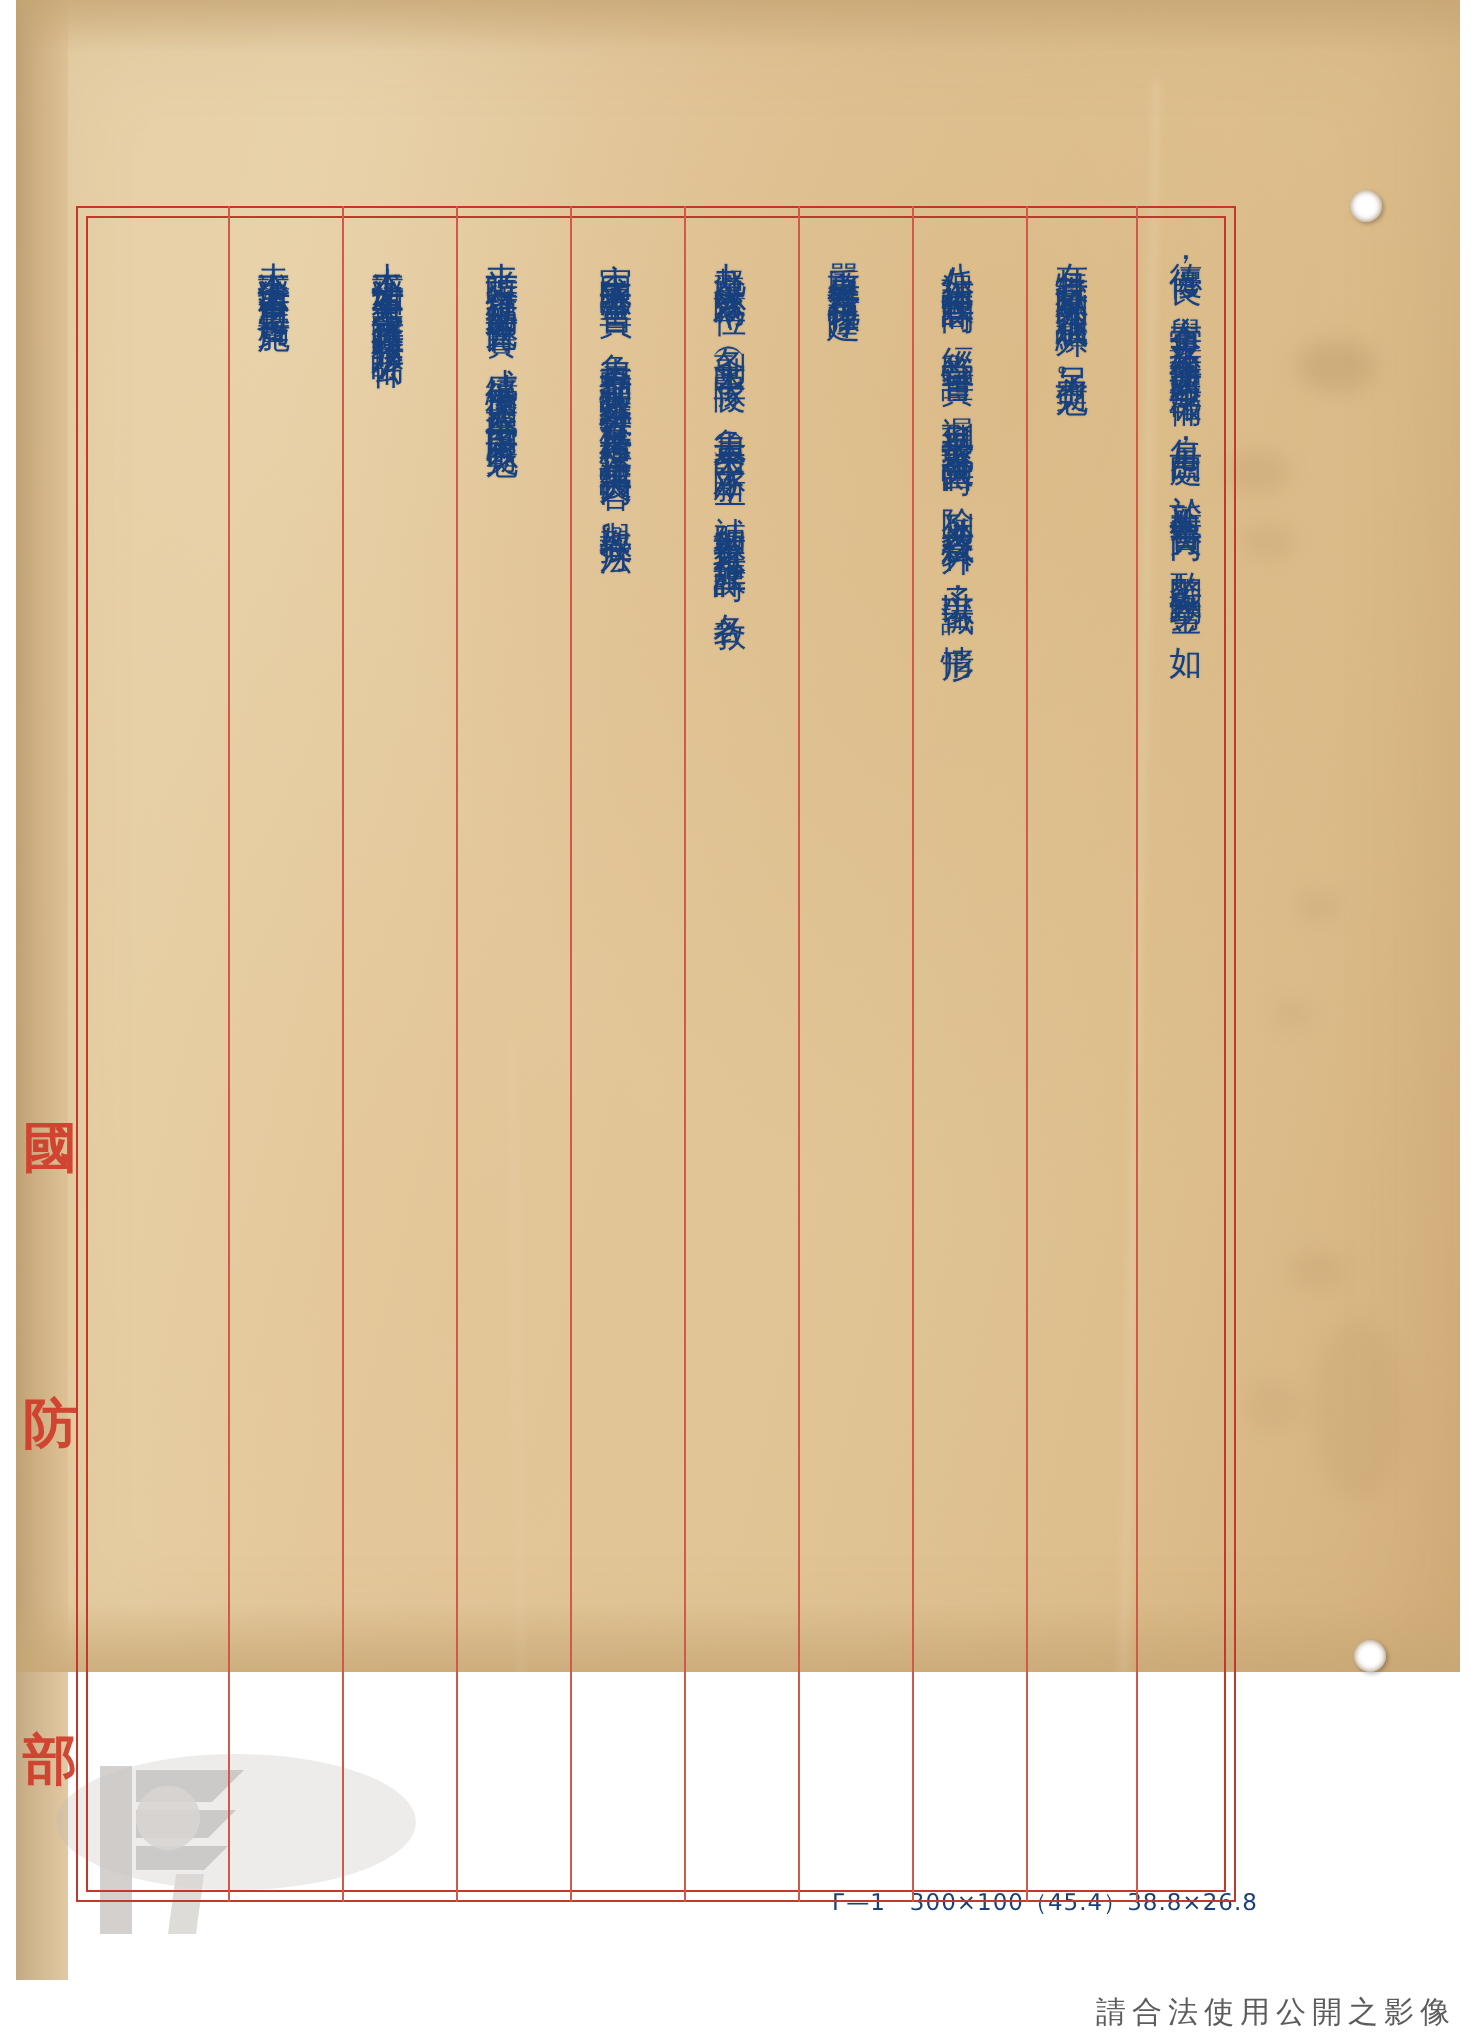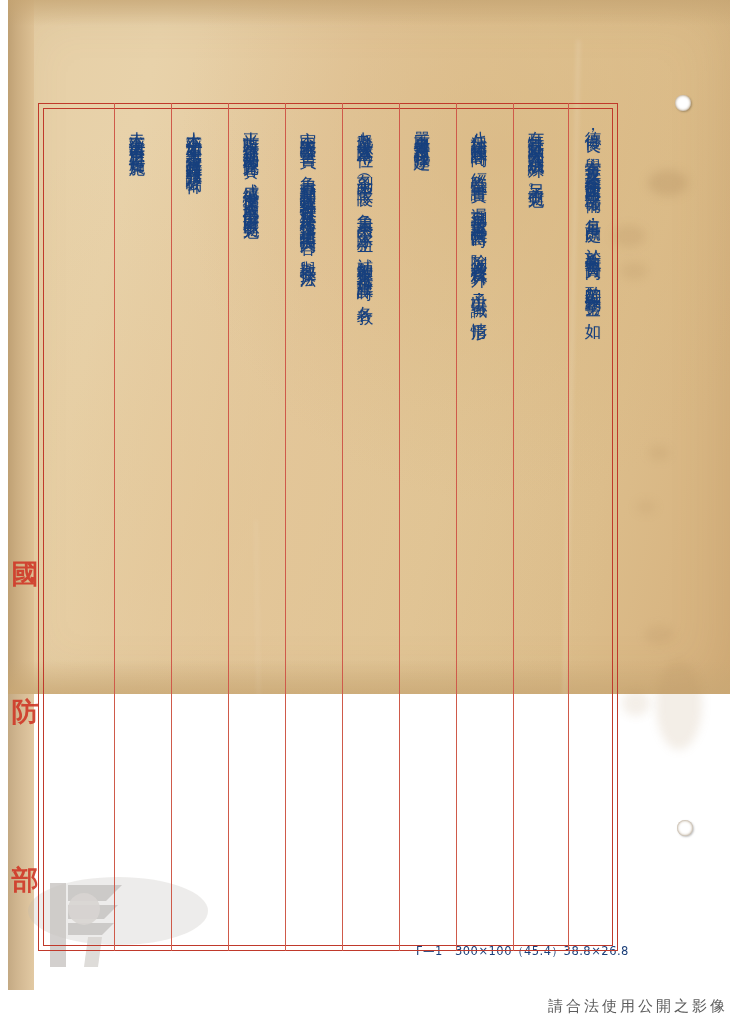--- a/index.html
+++ b/index.html
@@ -15,21 +15,21 @@
     background: #ffffff;
     font-family: "DejaVu Sans", "Liberation Sans", sans-serif;
   }
 
   
   .sheet {
     position: absolute;
     left: 8px;
     top: 0px;
     width: 722px;
-    height: 694px;
+    height: 836px;
     background:
       radial-gradient(ellipse at 68% 22%, rgba(215,180,125,0.55) 0%, rgba(215,180,125,0) 46%),
       radial-gradient(ellipse at 30% 75%, rgba(226,196,146,0.45) 0%, rgba(226,196,146,0) 55%),
       linear-gradient(103deg, #e6cfa6 0%, #e8d2aa 18%, #e3c79c 42%, #e0c495 62%, #dcbd8b 80%, #d5b07c 100%);
     box-shadow: inset 0 0 60px rgba(150,110,60,0.18);
   }
   
   .sheet-left-edge {
     position: absolute;
     left: 0px;

